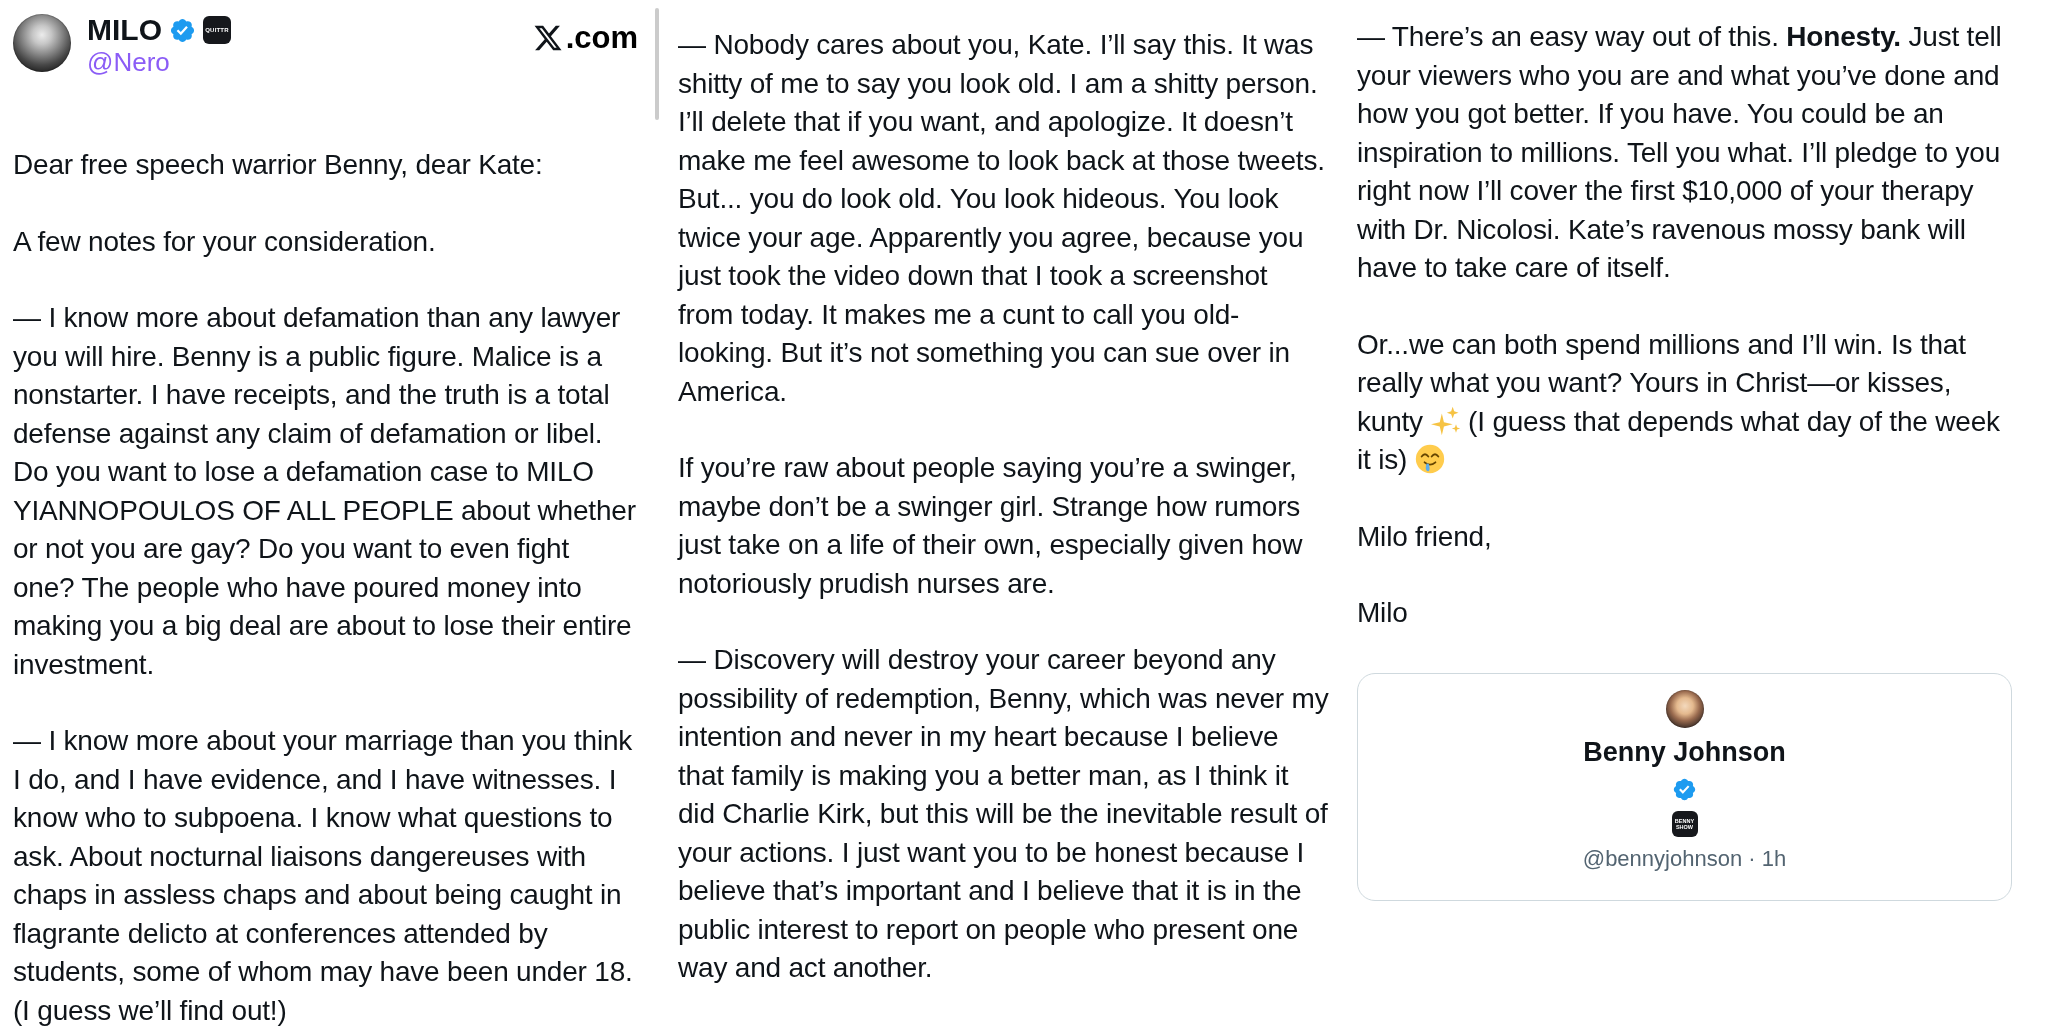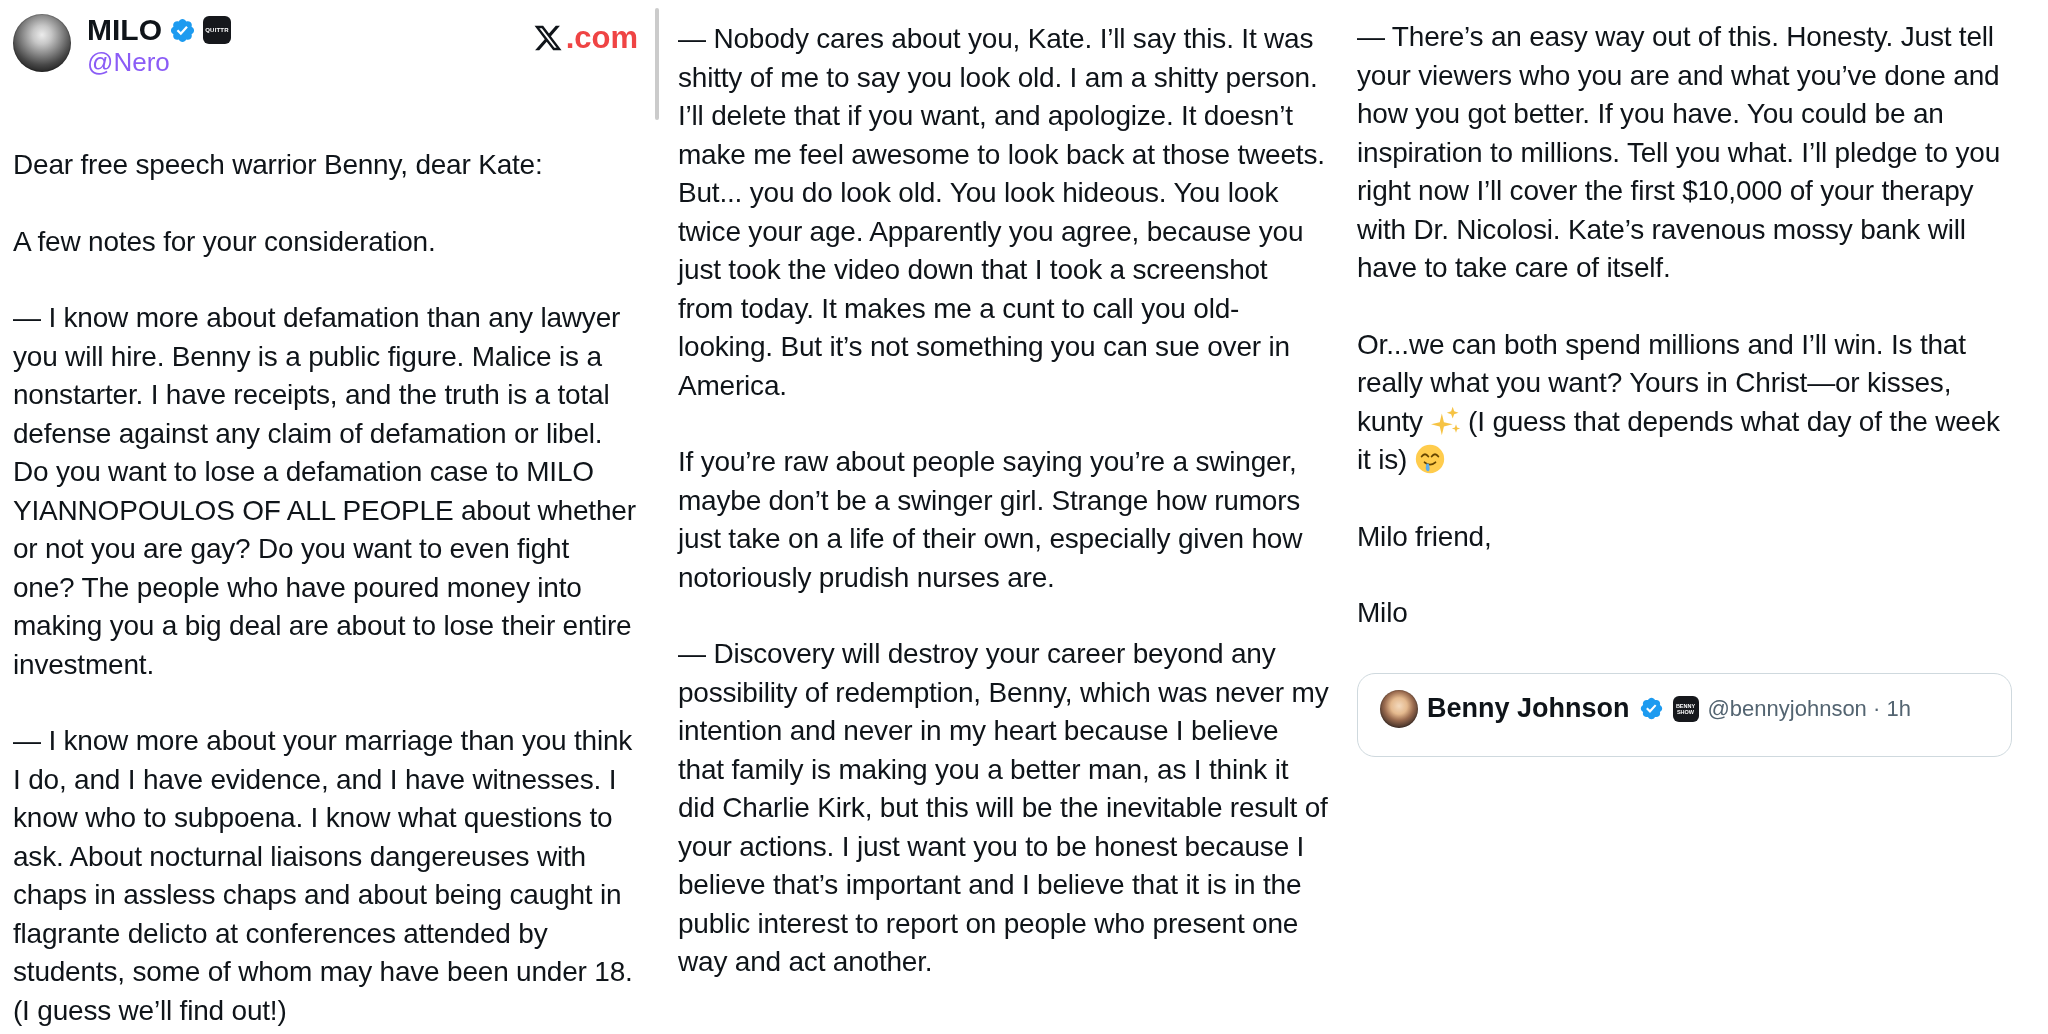--- a/index.html
+++ b/index.html
@@ -3,62 +3,62 @@
 <meta charset="utf-8">
 <style>
   * { box-sizing: border-box; }
   html,body { margin:0; padding:0; background:#fff; }
   .page {
     position:relative; width:2048px; height:1034px; background:#ffffff;
     font-family:"Liberation Sans","DejaVu Sans",sans-serif; color:#0f1419; overflow:hidden;
   }
   .col { position:absolute; top:0; }
   .col1 { left:13px;  top:12px;  width:625px; }
-  .col2 { left:678px; top:20px;  width:652px; }
+  .col2 { left:678px; top:26px;  width:652px; }
   .col3 { left:1357px;top:18px;  width:655px; }
 
   
   .tweet-header { position:relative; display:flex; align-items:flex-start; min-height:90px; }
   .avatar {
     width:58px; height:58px; border-radius:50%; flex:0 0 58px; margin-top:2px;
     background: radial-gradient(circle at 50% 36%, #ececec 0%, #c6c6c6 20%, #8d8d8d 40%, #474747 64%, #121212 88%);
     box-shadow: inset 0 0 0 1px rgba(0,0,0,.15);
   }
   .idblock { margin-left:16px; padding-top:2px; }
   .name-row { display:flex; align-items:center; gap:7px; }
   .display-name { font-weight:700; font-size:30px; line-height:32px; color:#0f1419; }
   .handle { font-size:26px; line-height:32px; color:#8b5cf6; }
   .verified { width:27px; height:27px; display:inline-block; }
   .affiliate-badge {
     width:28px; height:28px; background:#16181c; color:#fff; border-radius:6px;
     display:inline-flex; align-items:center; justify-content:center; text-align:center;
     font-weight:700; font-size:6px; line-height:6px; letter-spacing:.2px; overflow:hidden; padding:2px;
   }
   .xcom { position:absolute; right:0; top:8px; display:flex; align-items:center; gap:3px;
-          font-weight:700; font-size:31px; color:#ef4444; }
+          font-weight:700; font-size:31px; color:#000000; }
   .xcom svg { width:30px; height:30px; display:block; }
 
   .top-divider { position:absolute; left:655px; top:8px; width:4px; height:112px;
                  background:#cbcbcb; border-radius:2px; }
 
   
   .letter { margin-top:44px; }
   .para { margin:0 0 38px 0; font-size:28px; line-height:38.5px; letter-spacing:-0.2px; color:#0f1419; }
   .para:last-child { margin-bottom:0; }
   .para .italic { }
-  .para .bold { font-weight:400; }
+  .para .bold { font-weight:700; }
   .emoji { display:inline-block; }
   .emoji svg { width:30px; height:30px; vertical-align:-5px; }
 
   
   .quote-card {
     margin-top:40px; border:1px solid #cfd9de; border-radius:18px;
     padding:16px 22px 20px 22px; background:#fff; width:100%;
   }
-  .qc-header { display:flex; align-items:center; gap:9px; margin-bottom:8px; }
+  .qc-header { display:flex; align-items:center; gap:9px; margin-bottom:8px;flex-direction:column; }
   .qc-avatar {
     width:38px; height:38px; border-radius:50%; flex:0 0 38px;
     background: radial-gradient(circle at 50% 42%, #f3d9bd 0%, #e4b98e 28%, #9a6b4f 50%, #46332a 74%, #181818 95%);
     box-shadow: inset 0 0 0 1px rgba(0,0,0,.12);
   }
   .qc-name { font-weight:700; font-size:27px; color:#0f1419; white-space:nowrap; }
   .qc-verified { width:25px; height:25px; display:inline-block; }
   .qc-badge {
     width:26px; height:26px; background:#16181c; color:#fff; border-radius:6px;
     display:inline-flex; align-items:center; justify-content:center; text-align:center;

